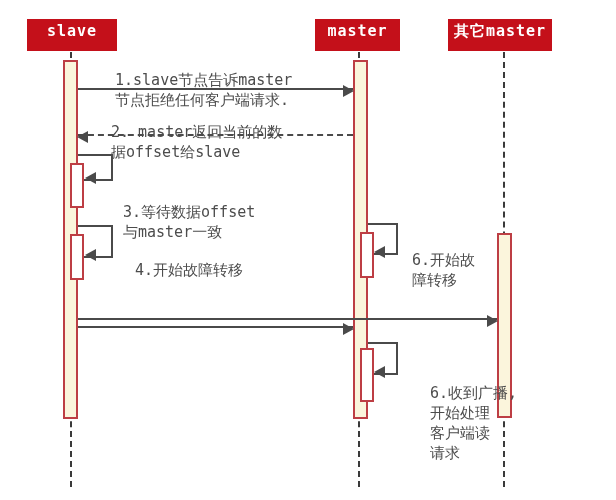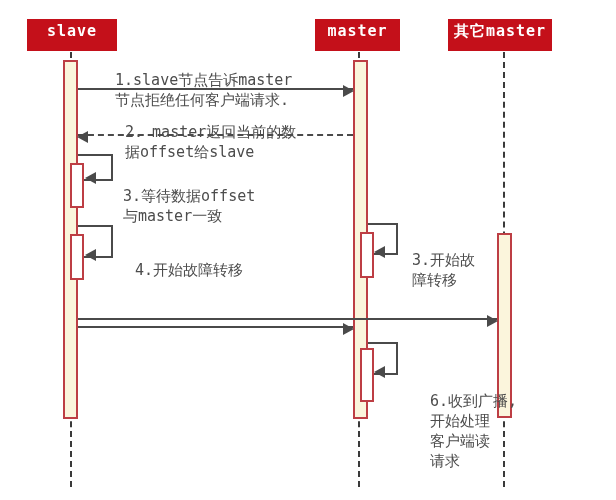--- a/index.html
+++ b/index.html
@@ -80,25 +80,25 @@
   </div>
   <div class="arrow" style="left:78px;top:318px;width:419px">
     <i class="ah-r"></i>
   </div>
   <div class="arrow" style="left:78px;top:326px;width:275px">
     <i class="ah-r"></i>
   </div>
 
   <div class="msg" style="left:115px;top:47px">1.slave节点告诉master
 节点拒绝任何客户端请求.</div>
-  <div class="msg" style="left:125px;top:99px">2. master返回当前的数
+  <div class="msg" style="left:111px;top:99px">2. master返回当前的数
 据offset给slave</div>
-  <div class="msg" style="left:123px;top:163px">3.等待数据offset
+  <div class="msg" style="left:123px;top:179px">3.等待数据offset
 与master一致</div>
   <div class="msg" style="left:135px;top:237px">4.开始故障转移</div>
-  <div class="msg" style="left:412px;top:227px">3.开始故
+  <div class="msg" style="left:412px;top:227px">6.开始故
 障转移</div>
-  <div class="msg" style="left:430px;top:368px">6.收到广播,
+  <div class="msg" style="left:430px;top:360px">6.收到广播,
 开始处理
 客户端读
 请求</div>
 
 </div>
 
 </body></html>

